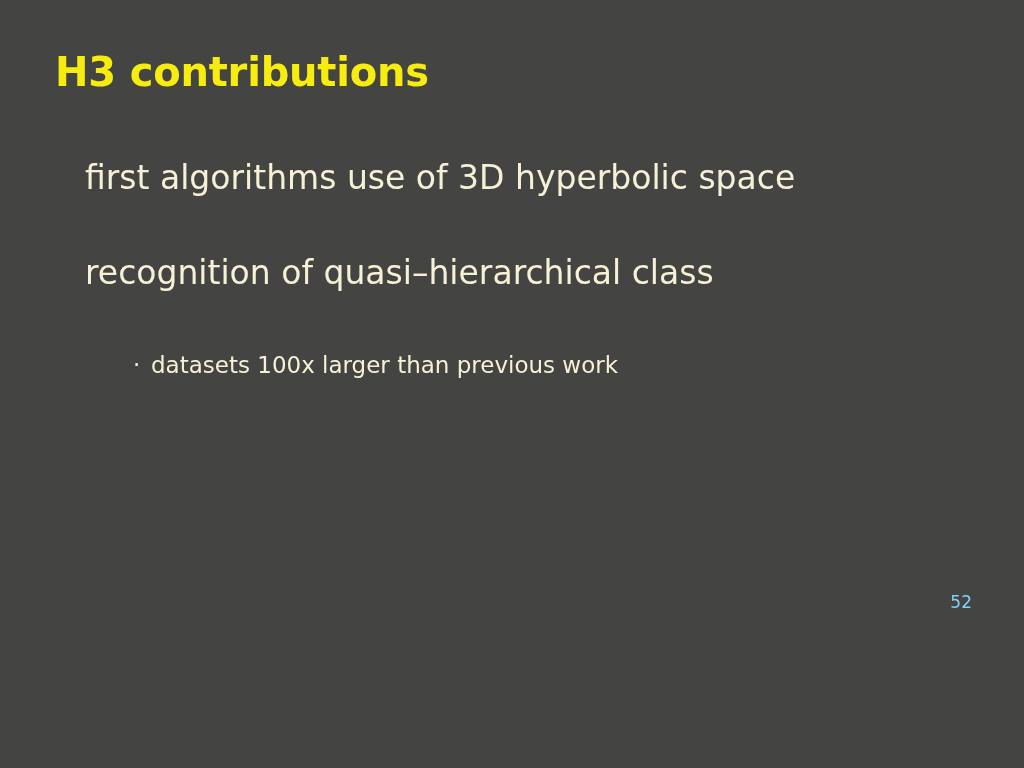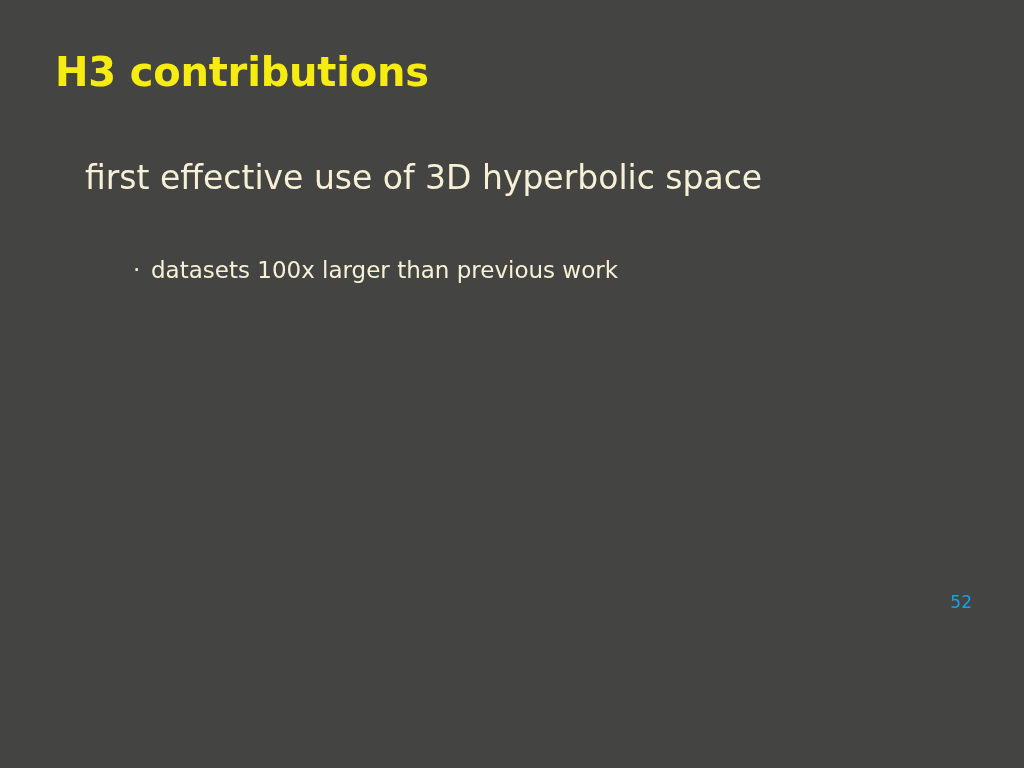--- a/index.html
+++ b/index.html
@@ -68,36 +68,39 @@
     width: 18px;
     color: #F6F1D6;
   }
   #page-number {
     position: absolute;
     right: 52px;
     bottom: 44px;
     font-family: "DejaVu Sans", sans-serif;
     font-size: 17px;
     line-height: 20px;
-    color: #0ea5e9;
+    color: #7dd3fc;
   }
 </style>
 </head>
 <body>
 
 <div id="slide">
 
   <div id="slide-title">H3 contributions</div>
 
   <div id="body-block">
 
     <div class="bullet-group">
-      <div class="bullet-line">first effective use of 3D hyperbolic space</div>
+      <div class="bullet-line">first algorithms use of 3D hyperbolic space</div>
     </div>
 
+    <div class="bullet-group">
+      <div class="bullet-line">recognition of quasi–hierarchical class</div>
+    </div>
 
     <div class="bullet-group">
       <div class="sub-line">
         <span class="sub-marker">·</span><span>datasets 100x larger than previous work</span>
       </div>
     </div>
 
   </div>
 
   <div id="page-number">52</div>

